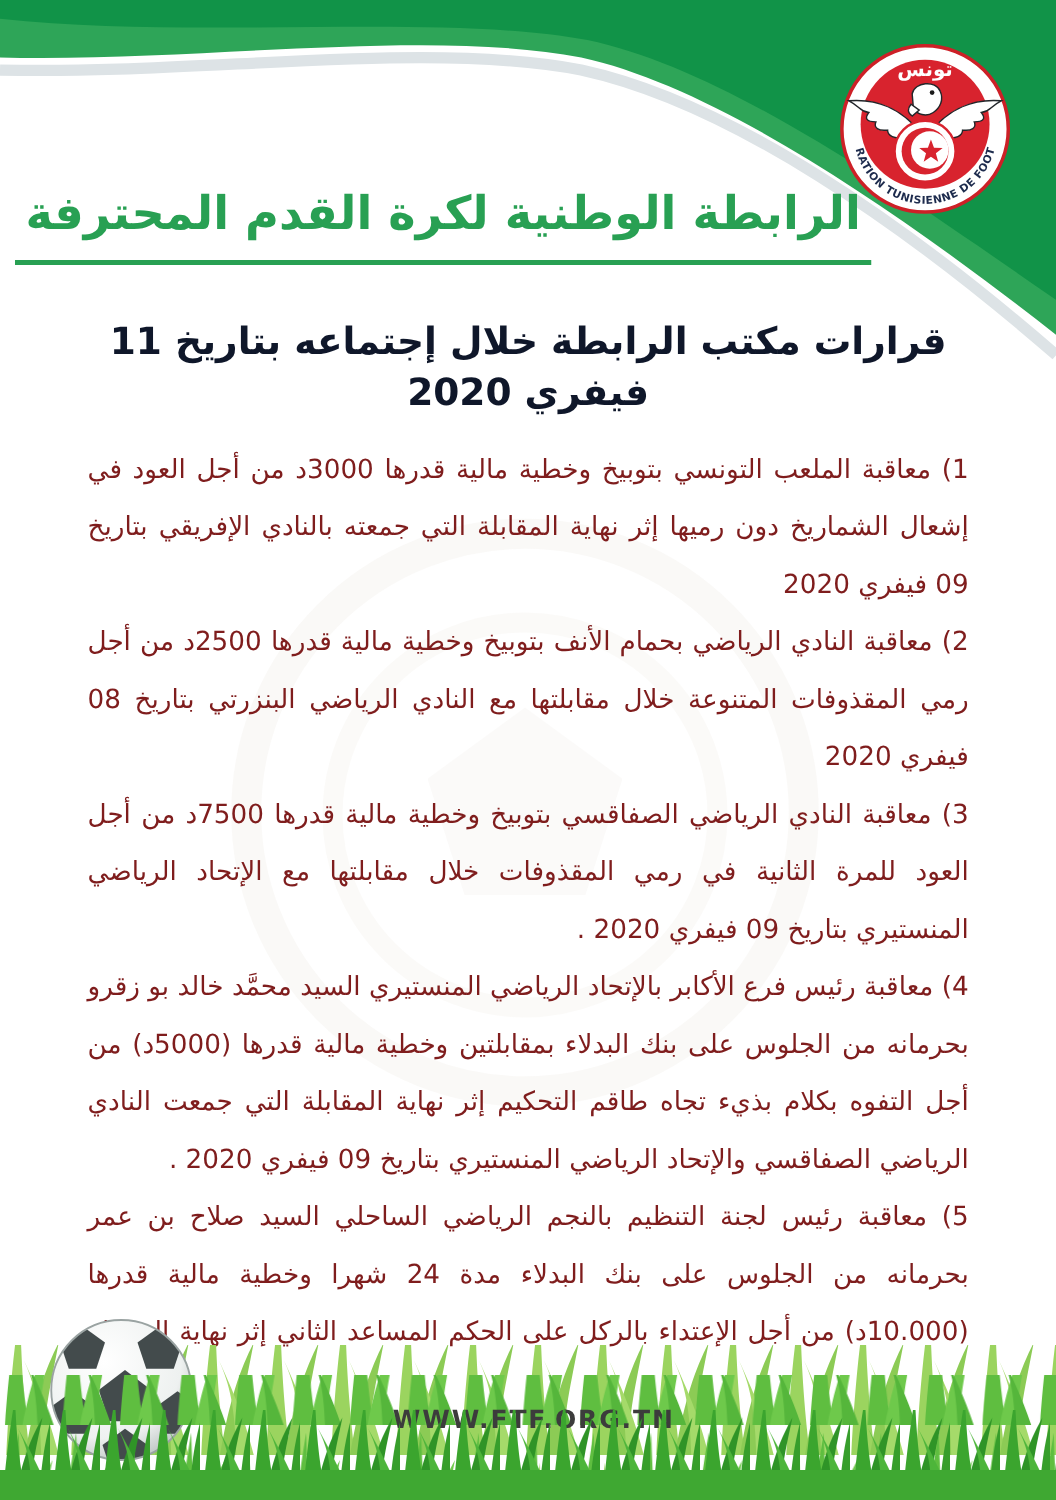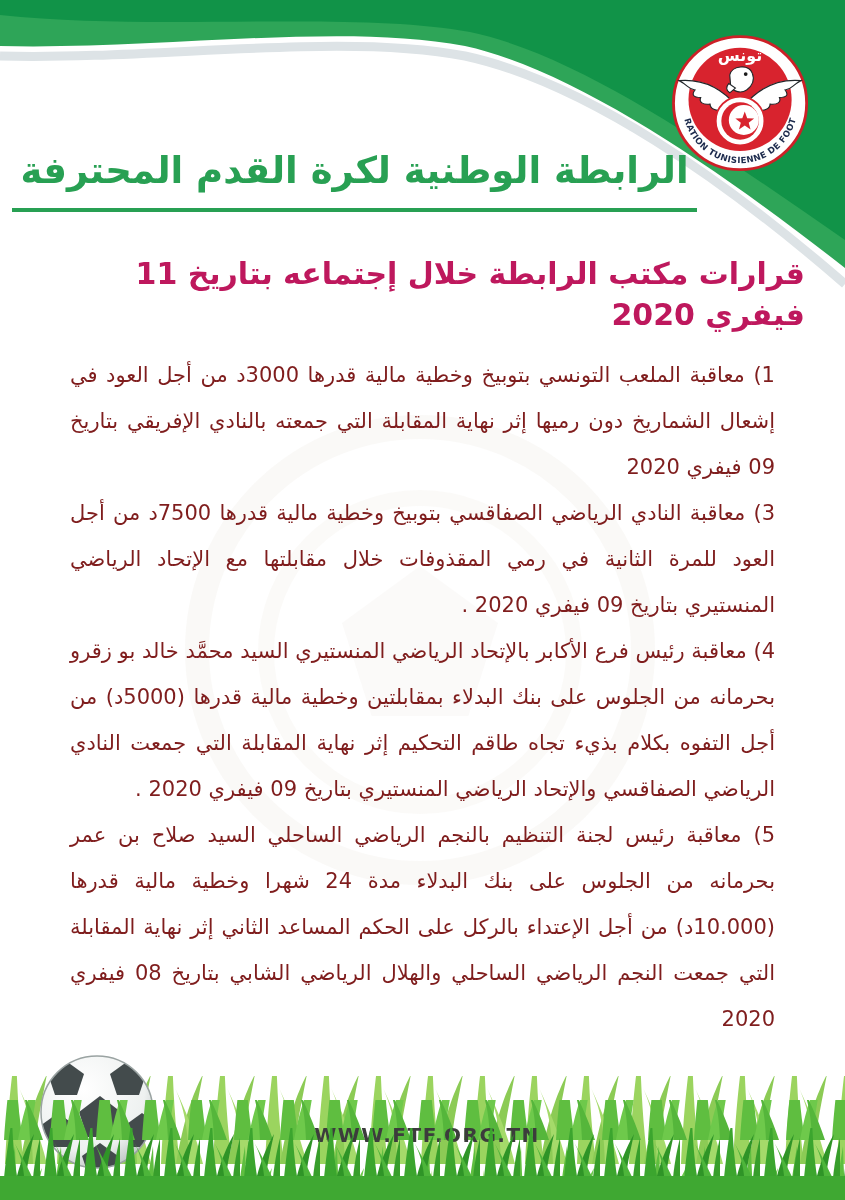--- a/index.html
+++ b/index.html
@@ -20,22 +20,22 @@
     position:absolute;left:0;top:148px;width:709px;text-align:center;z-index:4;
     direction:rtl;
   }
   .league-title span{
     display:inline-block;color:#28a053;font-size:37px;font-weight:bold;
     padding:0 8px 14px;border-bottom:4px solid #28a053;line-height:1.25;
   }
 
   
   .doc-heading{
-    position:absolute;left:40px;right:40px;top:254px;z-index:4;
-    direction:rtl;color:#be185d;font-size:30px;font-weight:bold;line-height:1.35;
+    position:absolute;left:40px;right:40px;top:254px;text-align:center;z-index:4;
+    direction:rtl;color:#0f172a;font-size:30px;font-weight:bold;line-height:1.35;
   }
 
   
   .wm-ring-outer{position:absolute;left:185px;top:415px;width:470px;height:470px;
     border:24px solid #d9d0c1;border-radius:50%;opacity:.13;z-index:1;}
   .wm-ring-inner{position:absolute;left:258px;top:490px;width:324px;height:324px;
     border:16px solid #d9d0c1;border-radius:50%;opacity:.11;z-index:1;}
   .wm-pentagon{position:absolute;left:342px;top:566px;width:156px;height:150px;
     background:#d9d0c1;opacity:.10;z-index:1;
     clip-path:polygon(50% 0,100% 38%,81% 100%,19% 100%,0 38%);}
@@ -102,20 +102,21 @@
   </div>
 
   <div class="doc-heading">قرارات مكتب الرابطة خلال إجتماعه بتاريخ 11 فيفري 2020</div>
 
   <div class="wm-ring-outer"></div>
   <div class="wm-ring-inner"></div>
   <div class="wm-pentagon"></div>
 
   <div class="body-text" dir="rtl">
     <p>1) معاقبة الملعب التونسي بتوبيخ وخطية مالية قدرها 3000د من أجل العود في إشعال الشماريخ دون رميها إثر نهاية المقابلة التي جمعته بالنادي الإفريقي بتاريخ 09 فيفري 2020</p>
+    <p>2) معاقبة النادي الرياضي بحمام الأنف بتوبيخ وخطية مالية قدرها 2500د من أجل رمي المقذوفات المتنوعة خلال مقابلتها مع النادي الرياضي البنزرتي بتاريخ 08 فيفري 2020</p>
     <p>3) معاقبة النادي الرياضي الصفاقسي بتوبيخ وخطية مالية قدرها 7500د من أجل العود للمرة الثانية في رمي المقذوفات خلال مقابلتها مع الإتحاد الرياضي المنستيري بتاريخ 09 فيفري 2020 .</p>
     <p>4) معاقبة رئيس فرع الأكابر بالإتحاد الرياضي المنستيري السيد محمَّد خالد بو زقرو بحرمانه من الجلوس على بنك البدلاء بمقابلتين وخطية مالية قدرها (5000د) من أجل التفوه بكلام بذيء تجاه طاقم التحكيم إثر نهاية المقابلة التي جمعت النادي الرياضي الصفاقسي والإتحاد الرياضي المنستيري بتاريخ 09 فيفري 2020 .</p>
     <p>5) معاقبة رئيس لجنة التنظيم بالنجم الرياضي الساحلي السيد صلاح بن عمر بحرمانه من الجلوس على بنك البدلاء مدة 24 شهرا وخطية مالية قدرها (10.000د) من أجل الإعتداء بالركل على الحكم المساعد الثاني إثر نهاية المقابلة التي جمعت النجم الرياضي الساحلي والهلال الرياضي الشابي بتاريخ 08 فيفري 2020</p>
   </div>
 
   <svg class="footer-svg" width="845" height="160" viewBox="0 0 845 160" aria-hidden="true">
     <defs>
       <radialGradient id="ballG" cx="38%" cy="30%" r="78%">
         <stop offset="0" stop-color="#ffffff"></stop>
         <stop offset="0.7" stop-color="#eef1f0"></stop>

